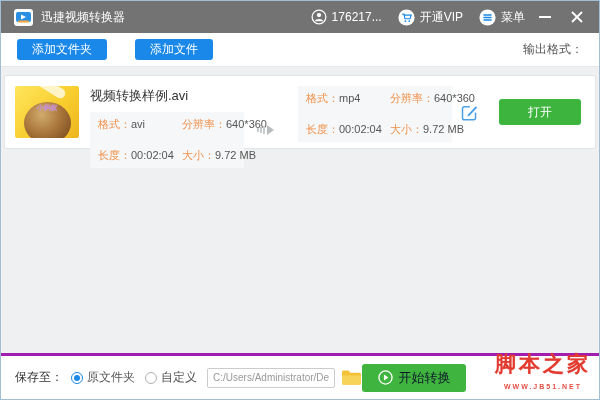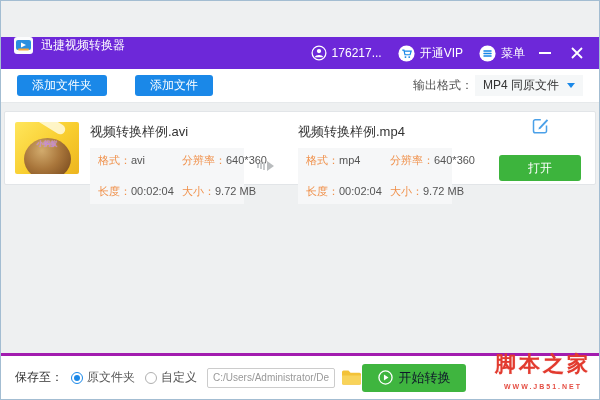--- a/index.html
+++ b/index.html
@@ -3,22 +3,22 @@
 <meta charset="utf-8">
 <style>
   * { margin:0; padding:0; box-sizing:border-box; }
   html,body { width:600px; height:400px; font-family:"Liberation Sans", sans-serif; }
   .window {
     width:600px; height:400px; position:relative; background:#eef0f1;
     border:1px solid #a3bdd2; display:flex; flex-direction:column; overflow:hidden;
   }
 
   
-  .titlebar { height:32px; background:#6d28d9; display:flex; 
-    padding:0 10px 0 13px; color:#fff; flex:0 0 32px;margin-top:36px; }
+  .titlebar { height:32px; background:#737373; display:flex; align-items:center;
+    padding:0 10px 0 13px; color:#fff; flex:0 0 32px; }
   .app-icon { width:19px; height:17px; background:#fbfcfd; border-radius:3px;
     margin-right:8px; position:relative; display:inline-block; }
   .app-icon svg { position:absolute; left:2px; top:2px; }
   .title-text { font-size:12px; color:#fff; }
   .title-actions { margin-left:auto; display:flex; align-items:center; }
   .tb-item { display:flex; align-items:center; gap:5px; font-size:12px; color:#fff;
     margin-left:16px; cursor:pointer; }
   .winbtn { width:24px; height:22px; display:flex; align-items:center; justify-content:center;
     margin-left:8px; cursor:pointer; }
   .min-glyph { width:12px; height:2px; background:#fff; display:inline-block; }
@@ -55,21 +55,21 @@
     grid-template-columns:68px auto; row-gap:4px; column-gap:4px; font-size:11px; white-space:nowrap;gap:16px; }
   .flabel { color:#f0914b; font-style:normal; }
   .fval { color:#555; font-weight:normal; }
   .convert-arrow { margin:39px 13px 0; display:flex; align-items:center; gap:1px; flex:0 0 auto; }
   .convert-arrow i { display:inline-block; width:2px; background:#c7cacc; }
   .convert-arrow i:nth-child(1){ height:4px; }
   .convert-arrow i:nth-child(2){ height:6px; }
   .convert-arrow i:nth-child(3){ height:8px; }
   .convert-arrow .tri { width:0; height:0; border-top:5px solid transparent; border-bottom:5px solid transparent;
     border-left:7px solid #b9bcbe; margin-left:1px; }
-  .row-actions { margin-left:auto; display:flex; align-items:center; gap:20px; align-self:center; padding-right:4px;flex-direction:column; }
+  .row-actions { margin-left:auto; display:flex; align-items:center; gap:20px; align-self:center; padding-right:4px; }
   .edit-btn { cursor:pointer; display:flex; }
   .btn-open { width:82px; height:26px; background:#3db43d; border-radius:3px; color:#fff;
     font-size:12px; text-align:center; line-height:26px; cursor:pointer; }
 
   
   .bottombar { height:46px; background:#fff; border-top:3px solid #a21caf; display:flex;
     align-items:center; padding:0 14px; flex:0 0 46px; }
   .save-label { font-size:12px; color:#333; margin-right:8px; }
   .radio-group { display:flex; align-items:center; margin-right:10px; cursor:pointer; }
   .radio { width:12px; height:12px; border:1px solid #b0b0b0; border-radius:50%; position:relative;
@@ -144,24 +144,20 @@
         </svg>
       </span>
     </div>
   </div>
 
   <div class="toolbar">
     <span class="btn-blue">添加文件夹</span>
     <span class="btn-blue">添加文件</span>
     <div class="format-group">
       <span class="format-label">输出格式：</span>
-      <span class="format-select">
-        <span class="format-value">MP4 同原文件</span>
-        <i class="caret-down"></i>
-      </span>
     </div>
   </div>
 
   <div class="content">
     <div class="file-card">
       <div class="thumb">
         <i class="streak"></i>
         <i class="dome"></i>
         <span class="caption">小蚂蚁</span>
       </div>
@@ -177,21 +173,20 @@
       </div>
 
       <span class="convert-arrow">
         <i></i>
           <i></i>
           <i></i>
           <span class="tri"></span>
       </span>
 
       <div class="fcol">
-        <div class="fname">视频转换样例.mp4</div>
         <div class="finfo">
           <span><i class="flabel">格式：</i><b class="fval">mp4</b></span>
           <span><i class="flabel">分辨率：</i><b class="fval">640*360</b></span>
           <span><i class="flabel">长度：</i><b class="fval">00:02:04</b></span>
           <span><i class="flabel">大小：</i><b class="fval">9.72 MB</b></span>
         </div>
       </div>
 
       <div class="row-actions">
         <span class="edit-btn">

